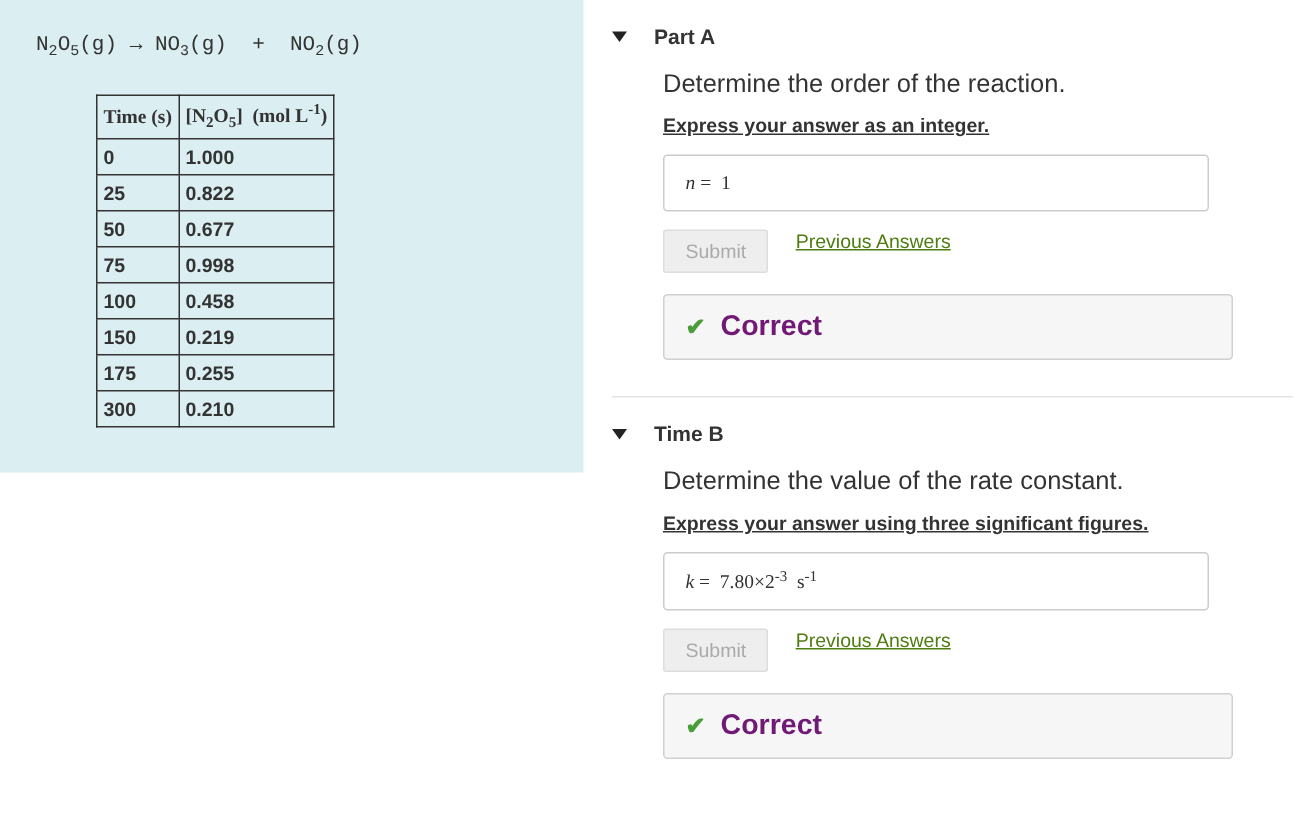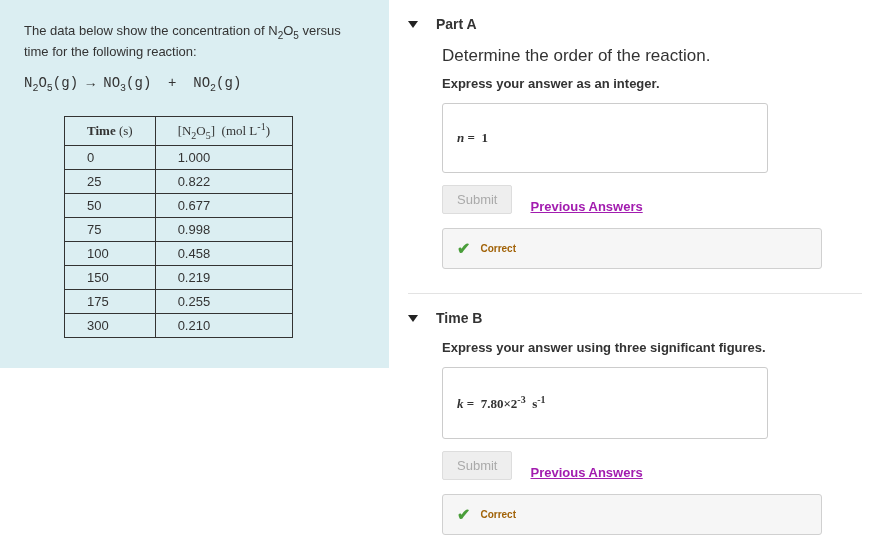--- a/index.html
+++ b/index.html
@@ -32,23 +32,23 @@
   }
   .sub { font-size: 10px; vertical-align: sub; }
   .sup { font-size: 10px; vertical-align: super; }
   table.data {
     border-collapse: collapse;
     margin-left: 40px;
     font-size: 13px;
   }
   table.data th, table.data td {
     border: 1px solid #333;
-    padding: 4px 22px;
+    padding: 4px 4px;
     text-align: left;
-    font-weight: normal;
+    font-weight: bold;
     background: transparent;
   }
   table.data th {
     font-family: Georgia, "Times New Roman", serif;
   }
   .right-panel {
     flex: 1;
     padding: 16px 10px 10px 18px;
     position: relative;
   }
@@ -76,86 +76,83 @@
     padding-left: 34px;
   }
   .question {
     font-size: 17px;
     margin-bottom: 10px;
   }
   .hint {
     font-size: 13px;
     font-weight: bold;
     margin-bottom: 12px;
+    text-decoration: underline;
   }
   .answer-box {
     border: 1px solid #ccc;
     border-radius: 3px;
-    padding: 26px 14px;
-    width: 326px;
+    padding: 10px 14px;
+    width: 364px;
     margin-bottom: 12px;
     font-family: Georgia, "Times New Roman", serif;
     font-size: 13px;
-    font-weight: bold;
   }
   .submit-row {
     display: flex;
-    align-items: flex-end;
+    align-items: flex-start;
     gap: 18px;
     margin-bottom: 14px;
   }
   .btn-submit {
     background: #eee;
     border: 1px solid #ddd;
     color: #aaa;
     padding: 6px 14px;
     font-size: 13px;
     border-radius: 2px;
     cursor: default;
   }
   .prev-link {
-    color: #a21caf;
-    font-size: 13px;
-    font-weight: bold;
+    color: #4d7c0f;
+    font-size: 13px;
+    font-weight: normal;
     text-decoration: underline;
     cursor: pointer;
   }
   .correct-box {
     border: 1px solid #d0d0d0;
     background: #f6f6f6;
     border-radius: 3px;
     padding: 10px 14px;
     width: 380px;
     display: flex;
     align-items: center;
     gap: 10px;
   }
   .correct-box .check {
     color: #4a9e3a;
     font-size: 16px;
     font-weight: bold;
   }
   .correct-box .txt {
     font-weight: bold;
-    font-size: 10px;
-    color: #a16207;
+    font-size: 19px;
+    color: #701a75;
   }
   .hr {
     border: none;
     border-top: 1px solid #e3e3e3;
     margin: 6px 0 16px 0;
   }
 </style>
 </head>
 <body>
 
 <div class="left-panel">
-  <div class="intro-text">
-    <span>The data below show the concentration of </span>N<span class="sub">2</span>O<span class="sub">5</span><span> versus time for the following reaction:</span>
-  </div>
   <div class="eqn">
     N<span class="sub">2</span>O<span class="sub">5</span>(g) → NO<span class="sub">3</span>(g) &nbsp;+&nbsp; NO<span class="sub">2</span>(g)
   </div>
   <table class="data">
     <thead>
       <tr>
         <th><b>Time</b> (s)</th>
         <th>[N<span class="sub">2</span>O<span class="sub">5</span>]&nbsp;&nbsp;(mol&nbsp;L<span class="sup">-1</span>)</th>
       </tr>
     </thead>
@@ -223,20 +220,21 @@
   </div>
 
   <hr class="hr">
 
   <div class="part">
     <div class="part-header">
       <div class="tri"></div>
       <div class="label">Time B</div>
     </div>
     <div class="part-body">
+      <div class="question">Determine the value of the rate constant.</div>
       <div class="hint">Express your answer using three significant figures.</div>
       <div class="answer-box">
         <i><span>k</span></i>
         <span>=</span>&nbsp;
         <span>7.80×2</span><span class="sup">-3</span>&nbsp;&nbsp;<span>s</span><span class="sup">-1</span>
       </div>
       <div class="submit-row">
         <button class="btn-submit">Submit</button>
         <a class="prev-link">Previous Answers</a>
       </div>

